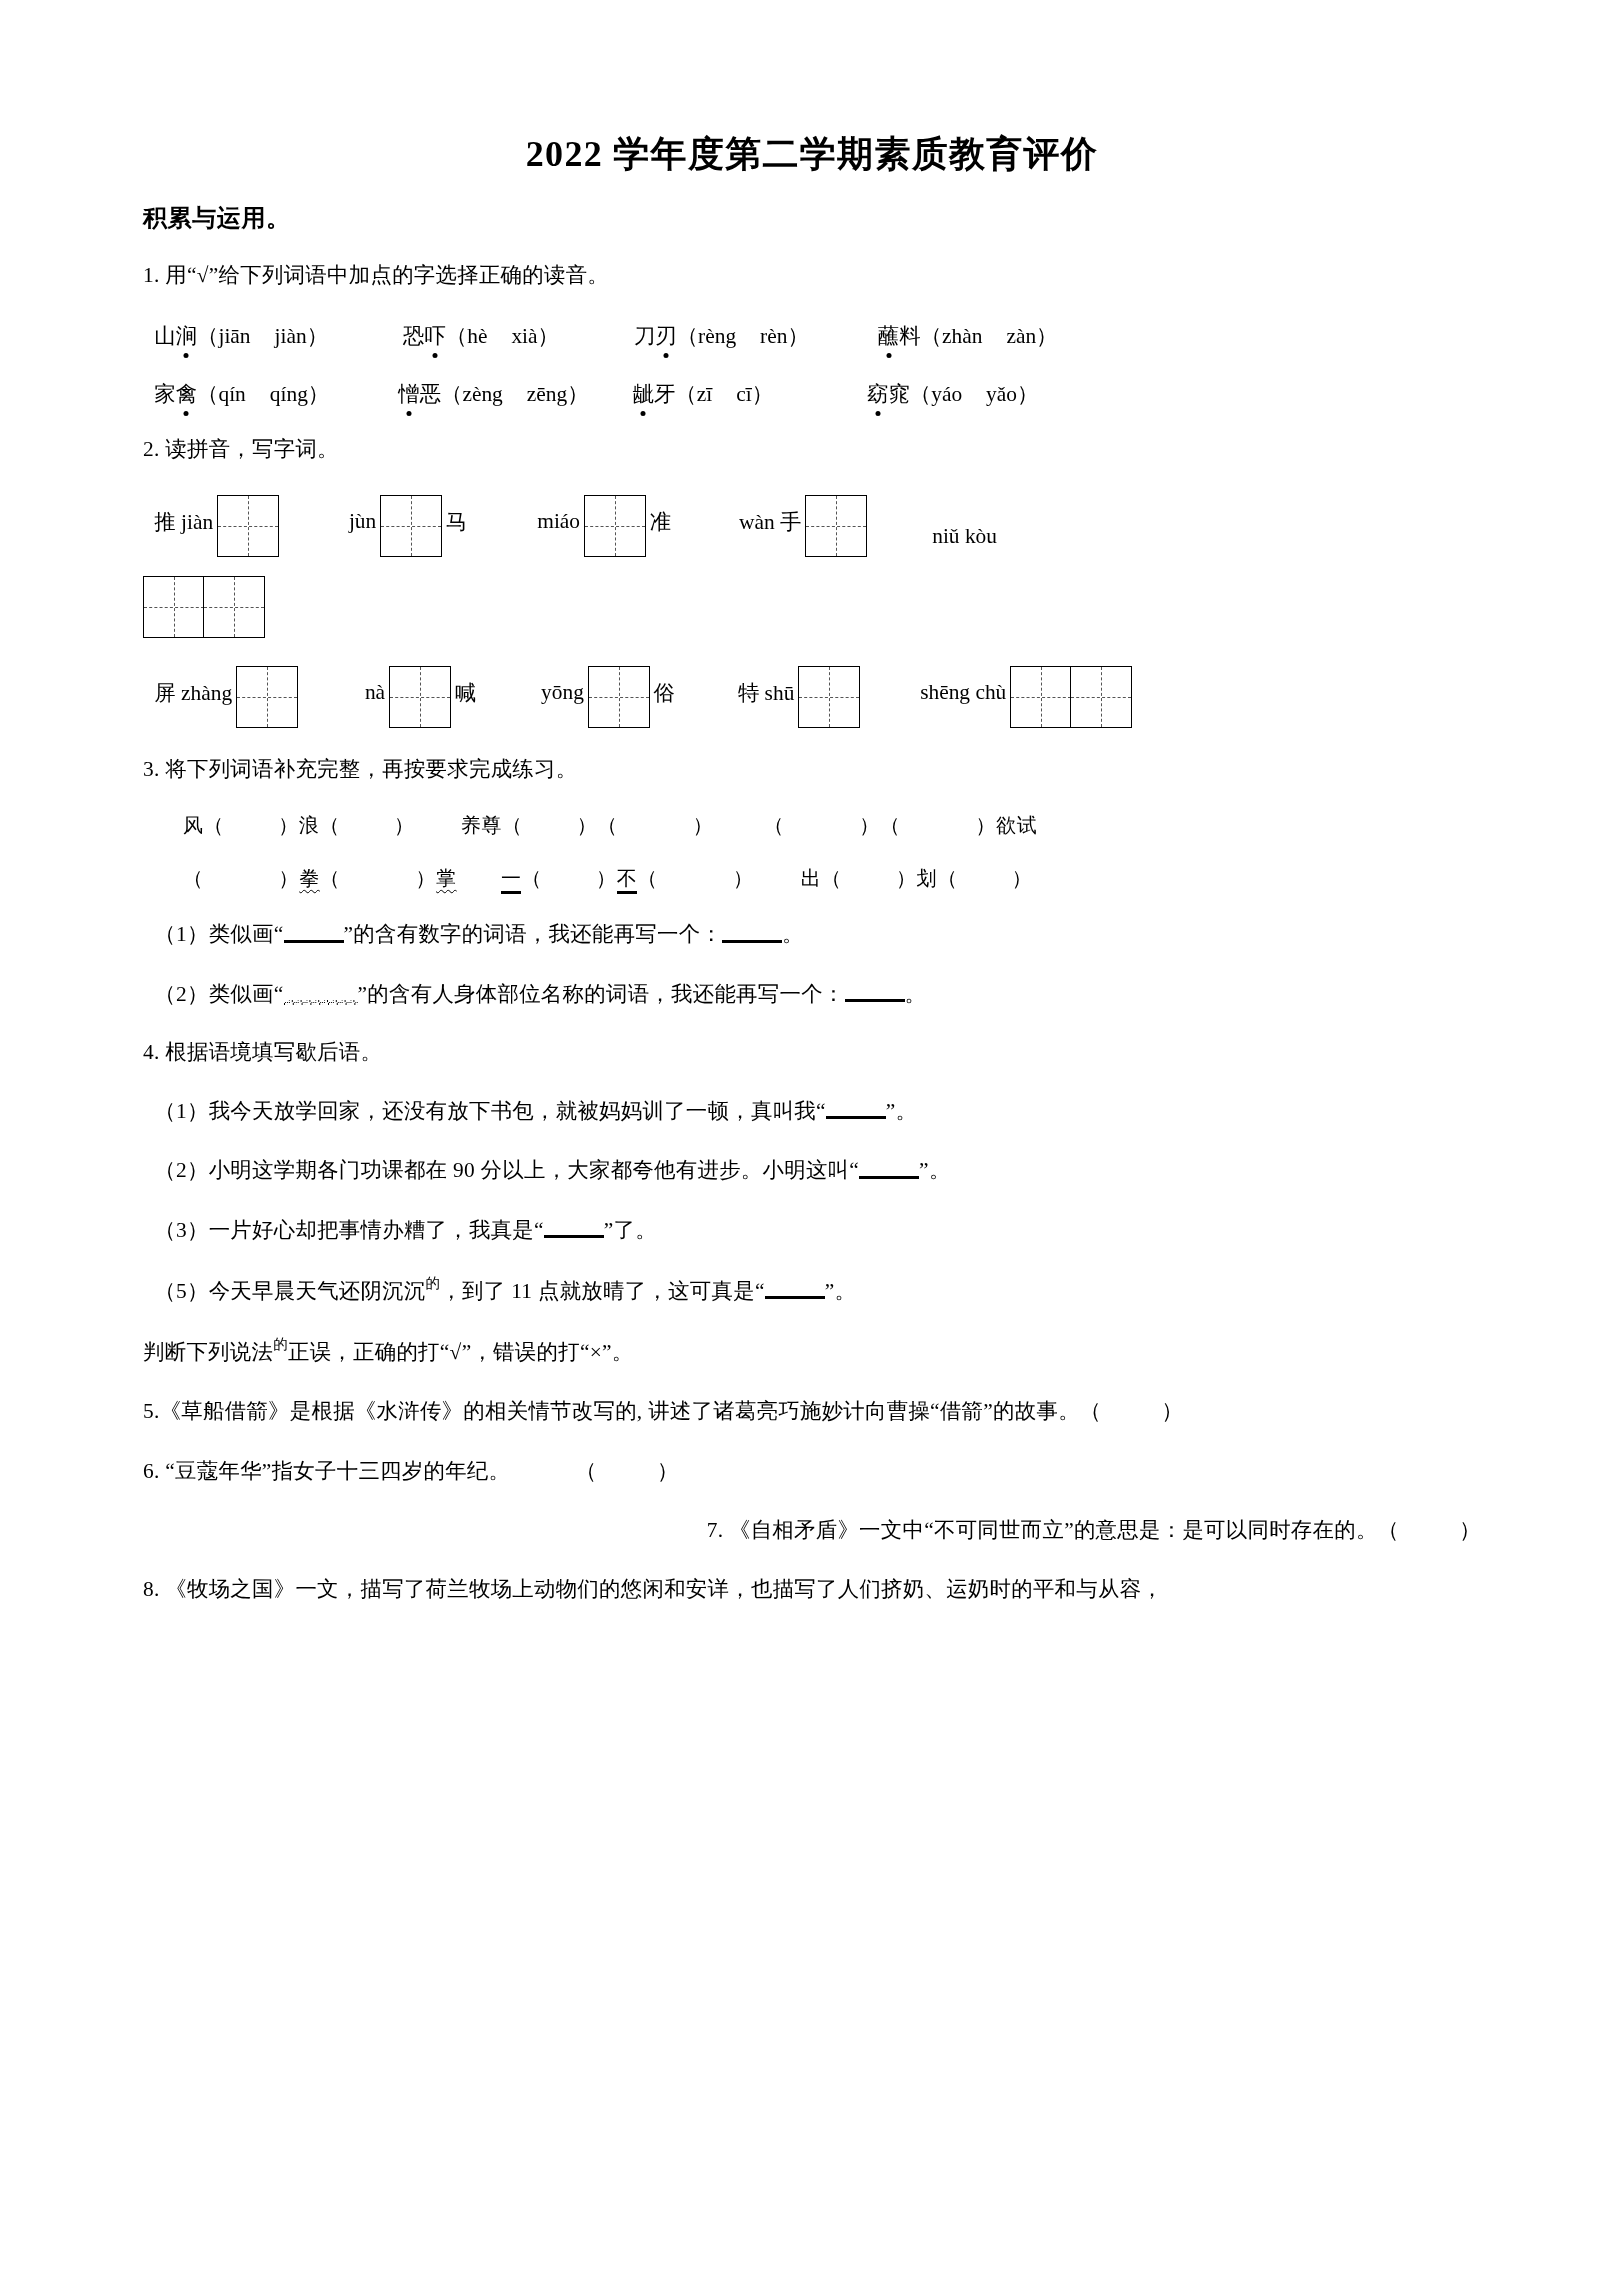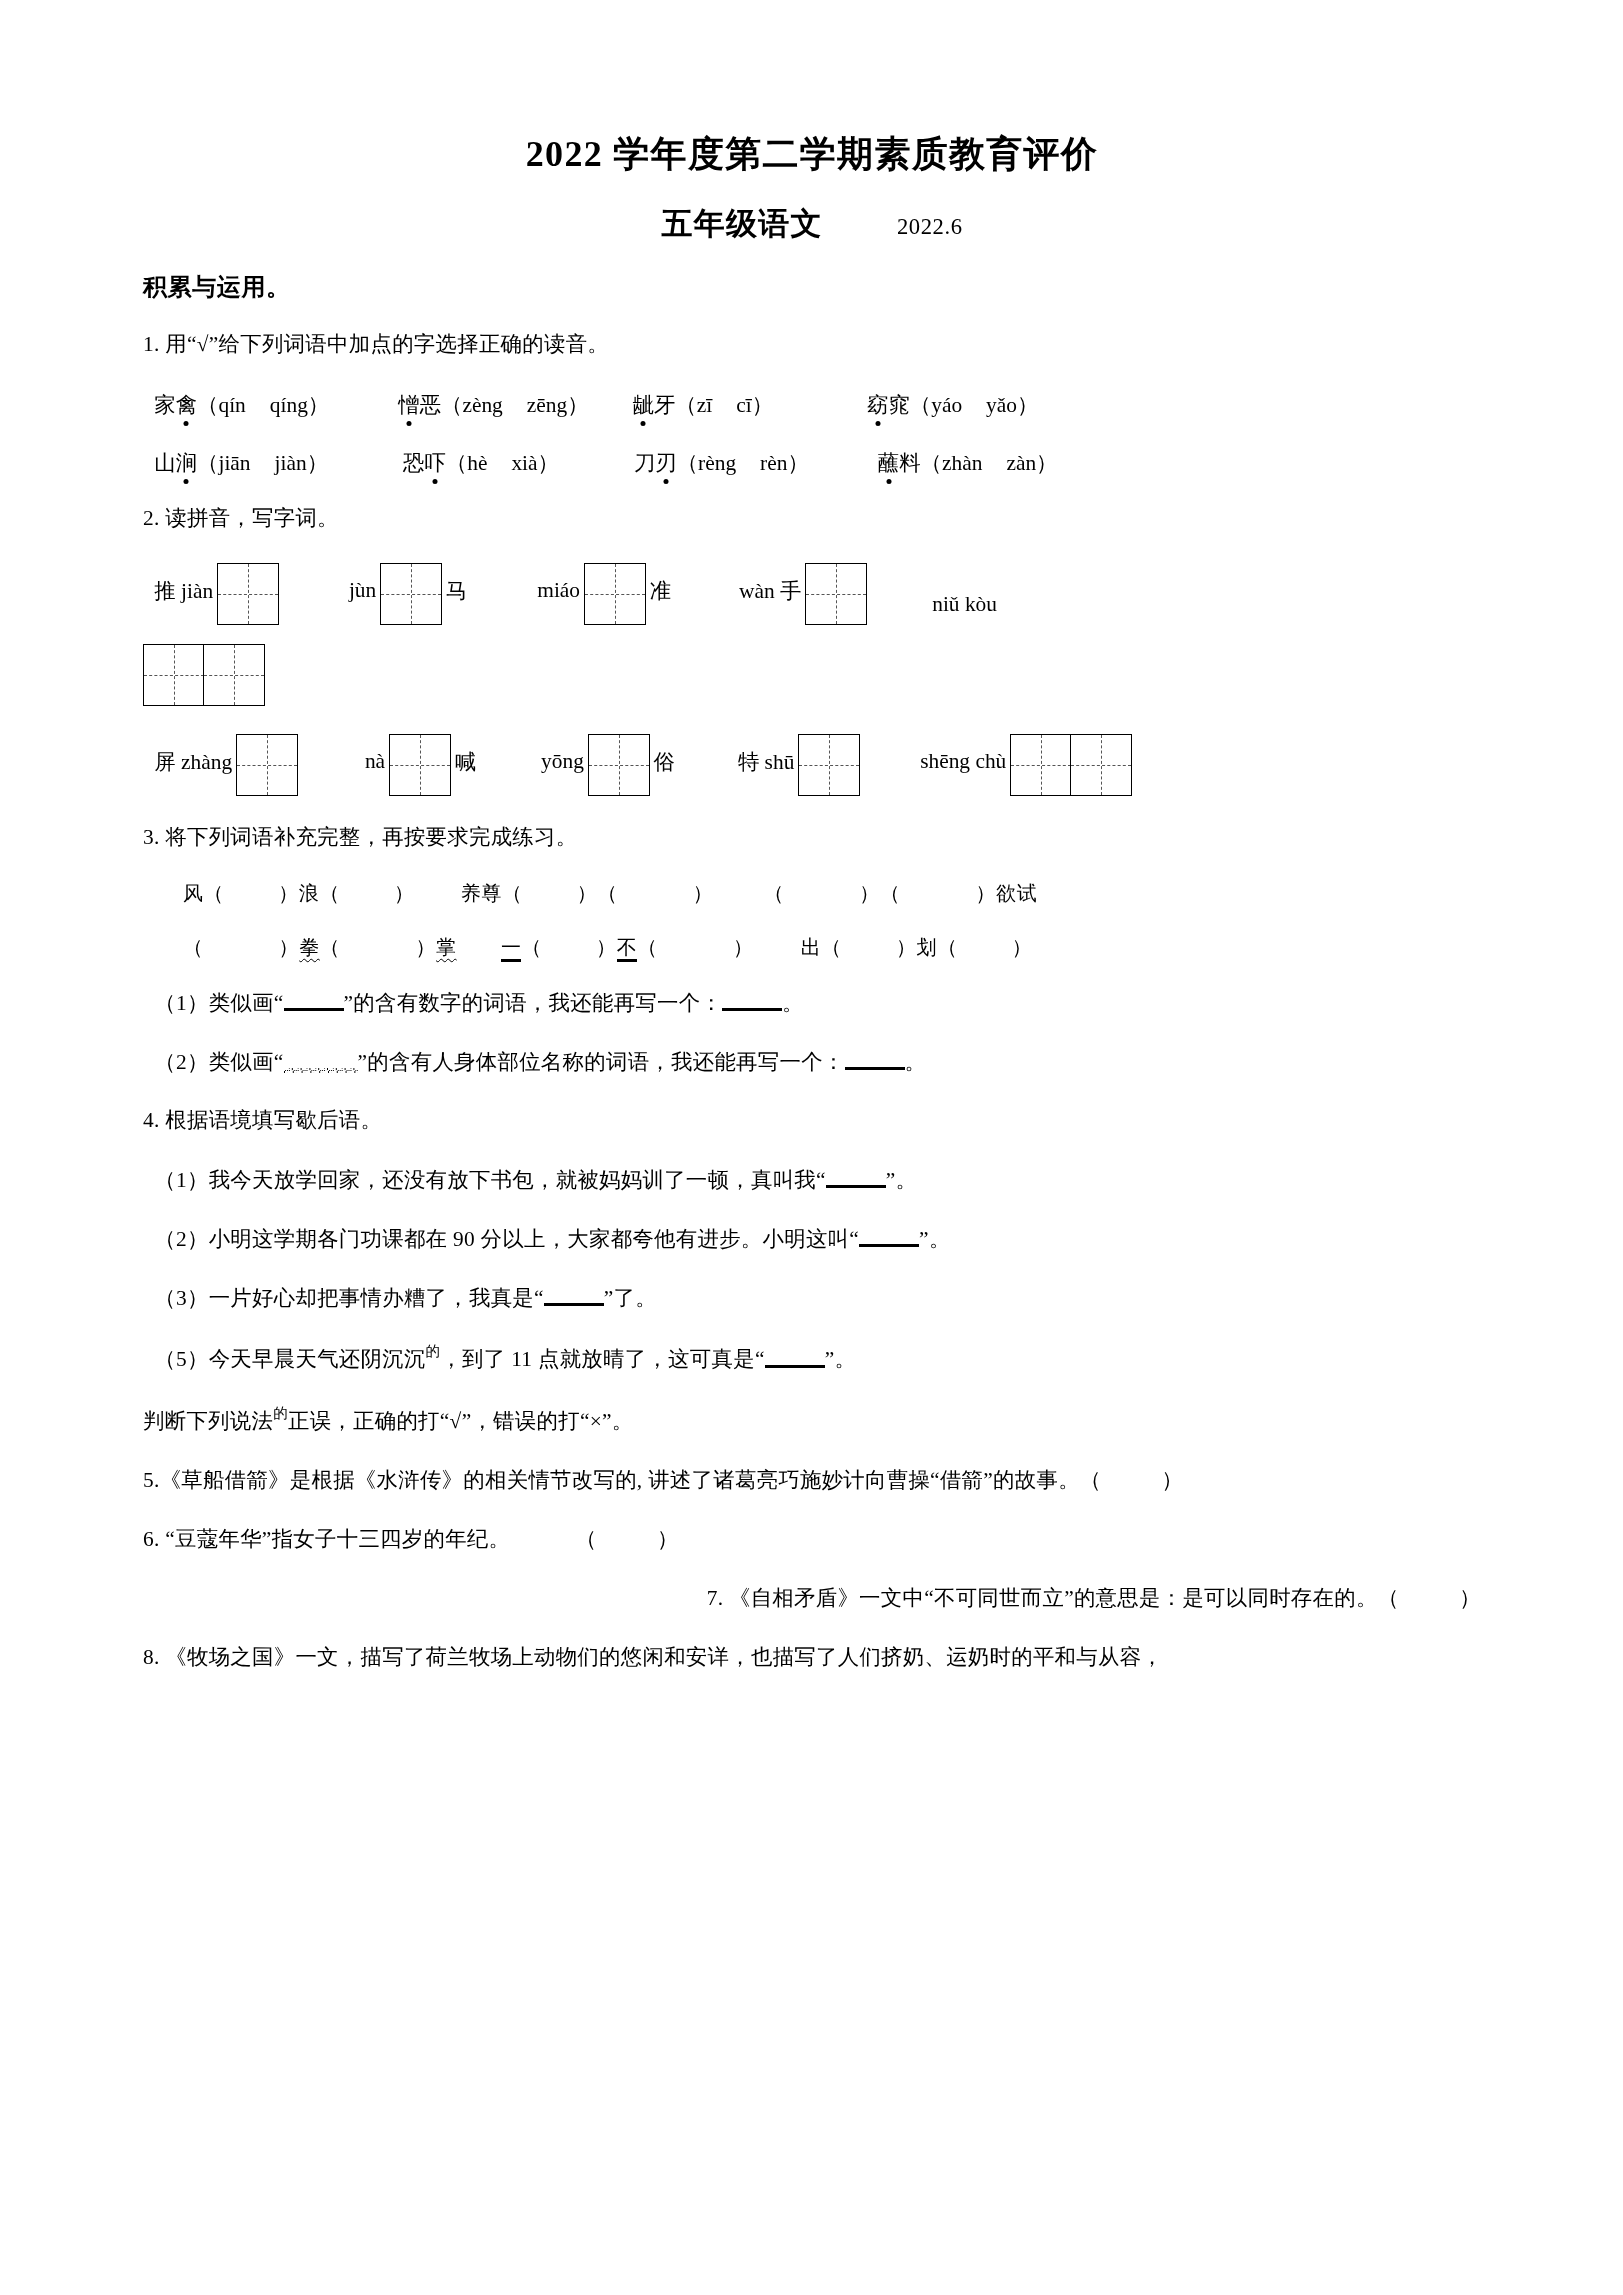--- a/index.html
+++ b/index.html
@@ -182,62 +182,58 @@
   }
   .paren-blank { display: inline-block; width: 60px; }
 </style>
 </head>
 <body>
 
 <div class="page">
 
   <div class="doc-title">2022 学年度第二学期素质教育评价</div>
 
-  <div class="subtitle-row">
-    <div class="doc-subject">五年级语文</div>
-    <div class="doc-date">2022.6</div>
-  </div>
 
   <div class="section-title">积累与运用。</div>
 
   <div class="q-line">1. 用“√”给下列词语中加点的字选择正确的读音。</div>
 
   <div class="pinyin-row">
     <div class="pinyin-item">
+      <span>山</span><span class="dotted">涧</span><span></span>（<span>jiān</span><span class="sp"></span><span>jiàn</span>）
+    </div>
+    <span style="display:inline-block;width:75px;"></span>
+    <div class="pinyin-item">
+      <span>恐</span><span class="dotted">吓</span><span></span>（<span>hè</span><span class="sp"></span><span>xià</span>）
+    </div>
+    <span style="display:inline-block;width:75px;"></span>
+    <div class="pinyin-item">
+      <span>刀</span><span class="dotted">刃</span><span></span>（<span>rèng</span><span class="sp"></span><span>rèn</span>）
+    </div>
+    <span style="display:inline-block;width:69px;"></span>
+    <div class="pinyin-item">
+      <span></span><span class="dotted">蘸</span><span>料</span>（<span>zhàn</span><span class="sp"></span><span>zàn</span>）
+    </div>
+  </div>
+
+  <div class="pinyin-row">
+    <div class="pinyin-item">
       <span>家</span><span class="dotted">禽</span><span></span>（<span>qín</span><span class="sp"></span><span>qíng</span>）
     </div>
     <span style="display:inline-block;width:69px;"></span>
     <div class="pinyin-item">
       <span></span><span class="dotted">憎</span><span>恶</span>（<span>zèng</span><span class="sp"></span><span>zēng</span>）
     </div>
     <span style="display:inline-block;width:44px;"></span>
     <div class="pinyin-item">
       <span></span><span class="dotted">龇</span><span>牙</span>（<span>zī</span><span class="sp"></span><span>cī</span>）
     </div>
     <span style="display:inline-block;width:94px;"></span>
     <div class="pinyin-item">
       <span></span><span class="dotted">窈</span><span>窕</span>（<span>yáo</span><span class="sp"></span><span>yǎo</span>）
-    </div>
-  </div>
-
-  <div class="pinyin-row">
-    <div class="pinyin-item">
-      <span>山</span><span class="dotted">涧</span><span></span>（<span>jiān</span><span class="sp"></span><span>jiàn</span>）
-    </div>
-    <span style="display:inline-block;width:75px;"></span>
-    <div class="pinyin-item">
-      <span>恐</span><span class="dotted">吓</span><span></span>（<span>hè</span><span class="sp"></span><span>xià</span>）
-    </div>
-    <span style="display:inline-block;width:75px;"></span>
-    <div class="pinyin-item">
-      <span>刀</span><span class="dotted">刃</span><span></span>（<span>rèng</span><span class="sp"></span><span>rèn</span>）
-    </div>
-    <span style="display:inline-block;width:69px;"></span>
-    <div class="pinyin-item">
-      <span></span><span class="dotted">蘸</span><span>料</span>（<span>zhàn</span><span class="sp"></span><span>zàn</span>）
     </div>
   </div>
 
   <div class="q-line">2. 读拼音，写字词。</div>
 
   <div class="grid-row">
     <div class="gitem">
       <span class="lbl">推 jiàn</span>
       <span class="boxwrap">
           <span class="tzg"></span>

